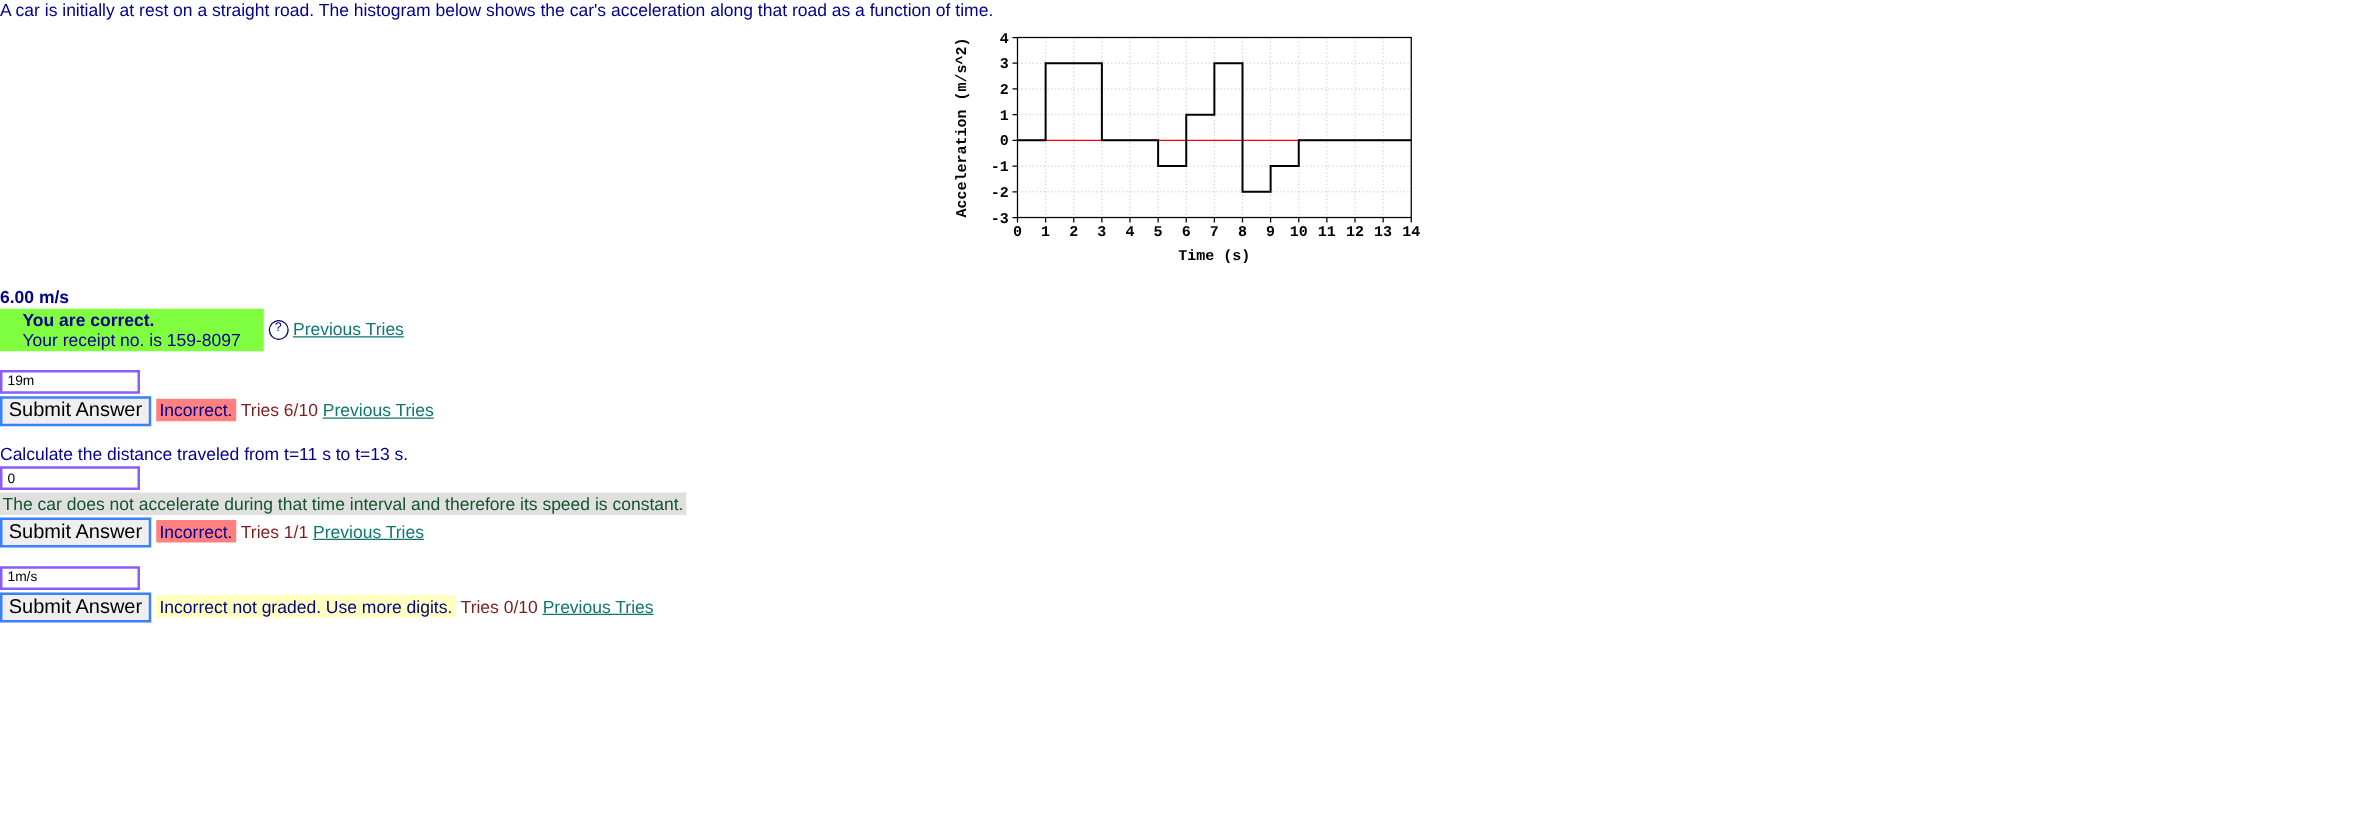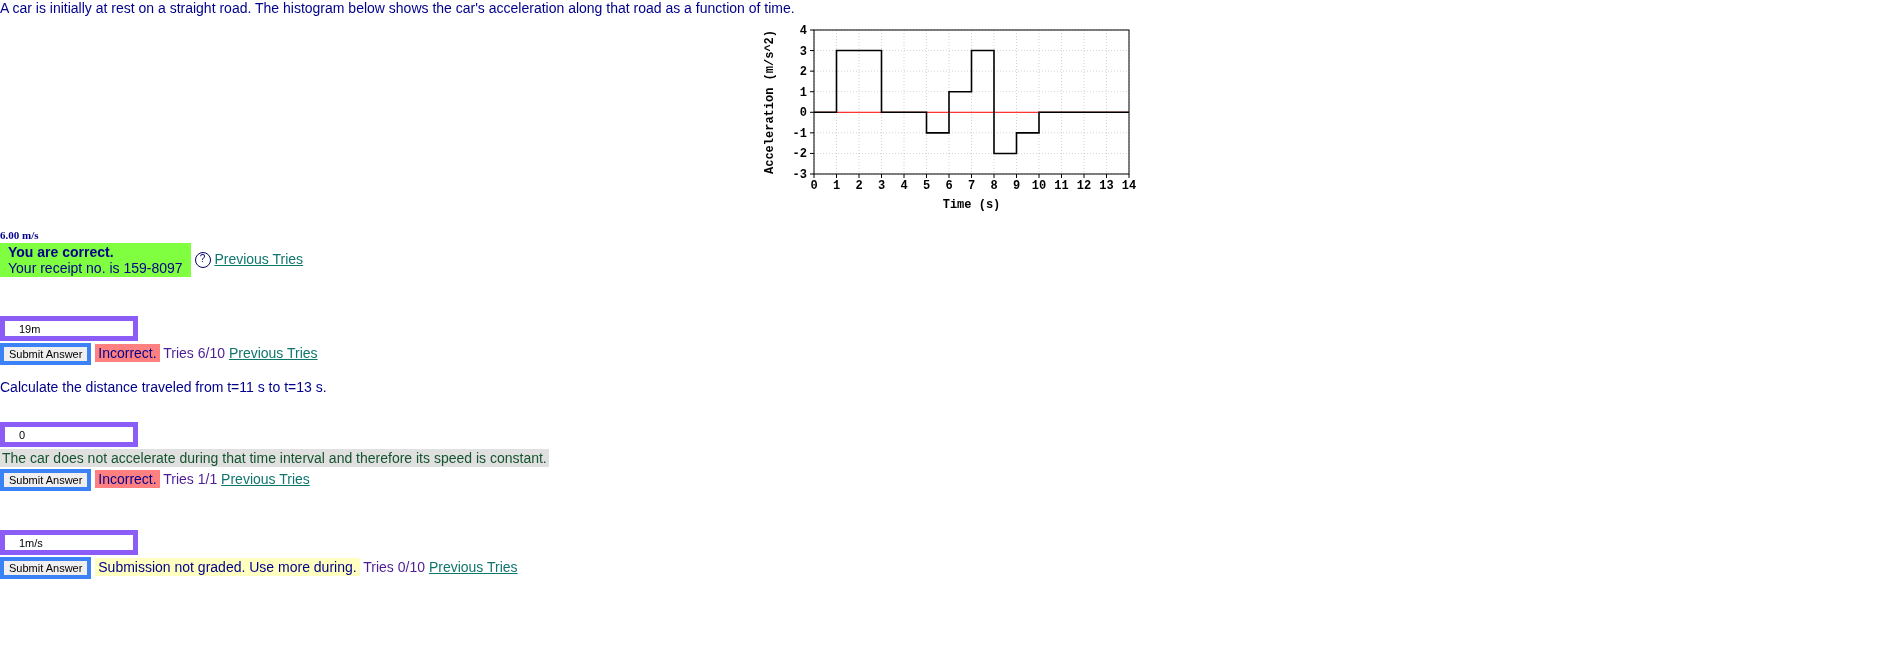--- a/index.html
+++ b/index.html
@@ -15,29 +15,28 @@
     margin: 0 12px 6px 0;
   }
   .question-prompt {
     color: #00008b;
     font-size: 14px;
     margin: 0;
   }
   .answer-bold {
     color: #00008b;
     font-weight: bold;
-    font-size: 11px;
+    font-size: 14px;
     margin: 0;
-    font-family: Liberation Serif, serif;
   }
   .correct-box {
     background: #80ff40;
     color: #00008b;
     display: inline-block;
-    padding: 1px 8px;
+    padding: 1px 18px;
     vertical-align: middle;
   }
   .help-icon {
     display:inline-block;
     width:14px;
     height:14px;
     border:1px solid #006;
     border-radius:50%;
     font-size:10px;
     line-height:12px;
@@ -49,29 +48,28 @@
   .prev-link {
     color: #0f766e;
     text-decoration: underline;
     cursor:pointer;
   }
   .input-ans {
     font-family: Arial, sans-serif;
     font-size: 11px;
     width: 100px;
     height: 15px;
-    border:5px solid #8b5cf6;
-    padding:0 14px;
-    margin-top:25px;
+    border:2px solid #8b5cf6;
+    padding:0 4px;
   }
   .submit-btn {
     font-family: Arial, sans-serif;
-    font-size: 11px;
+    font-size: 16px;
     padding: 1px 5px;
-    border:4px solid #3b82f6;
+    border:2px solid #3b82f6;
     background:#efefef;
     cursor:pointer;
   }
   .incorrect-box {
     background:#ff8080;
     color:#00008b;
     padding:1px 3px;
     display:inline-block;
     text-align:right;
   }
@@ -81,21 +79,21 @@
     padding:1px 2px;
     display:inline-block;
   }
   .notgraded-box{
     background:#ffffc0;
     color:#00008b;
     padding:1px 3px;
     display:inline-block;
   }
   .tries-text{
-    color:#4c1d95;
+    color:#7f1d1d;
   }
   .row {margin:2px 0;}
   .section{margin-bottom:14px;}
   .chart-wrap{
     text-align:center;
     margin:4px 0 14px 0;
   }
   svg text{
     font-family: "Courier New", monospace;
     font-size:12px;
@@ -217,17 +215,17 @@
     <span class="incorrect-box">Incorrect.</span>
     <span class="tries-text">Tries 1/1</span>
     <span class="prev-link">Previous Tries</span>
   </div>
 </div>
 
 <div class="section">
   <div class="row"><input class="input-ans" value="1m/s" style=""></div>
   <div class="row">
     <button class="submit-btn">Submit Answer</button>
-    <span class="notgraded-box">Submission not graded. Use more during.</span>
+    <span class="notgraded-box">Incorrect not graded. Use more digits.</span>
     <span class="tries-text">Tries 0/10</span>
     <span class="prev-link">Previous Tries</span>
   </div>
 </div>
 
 </body></html>

